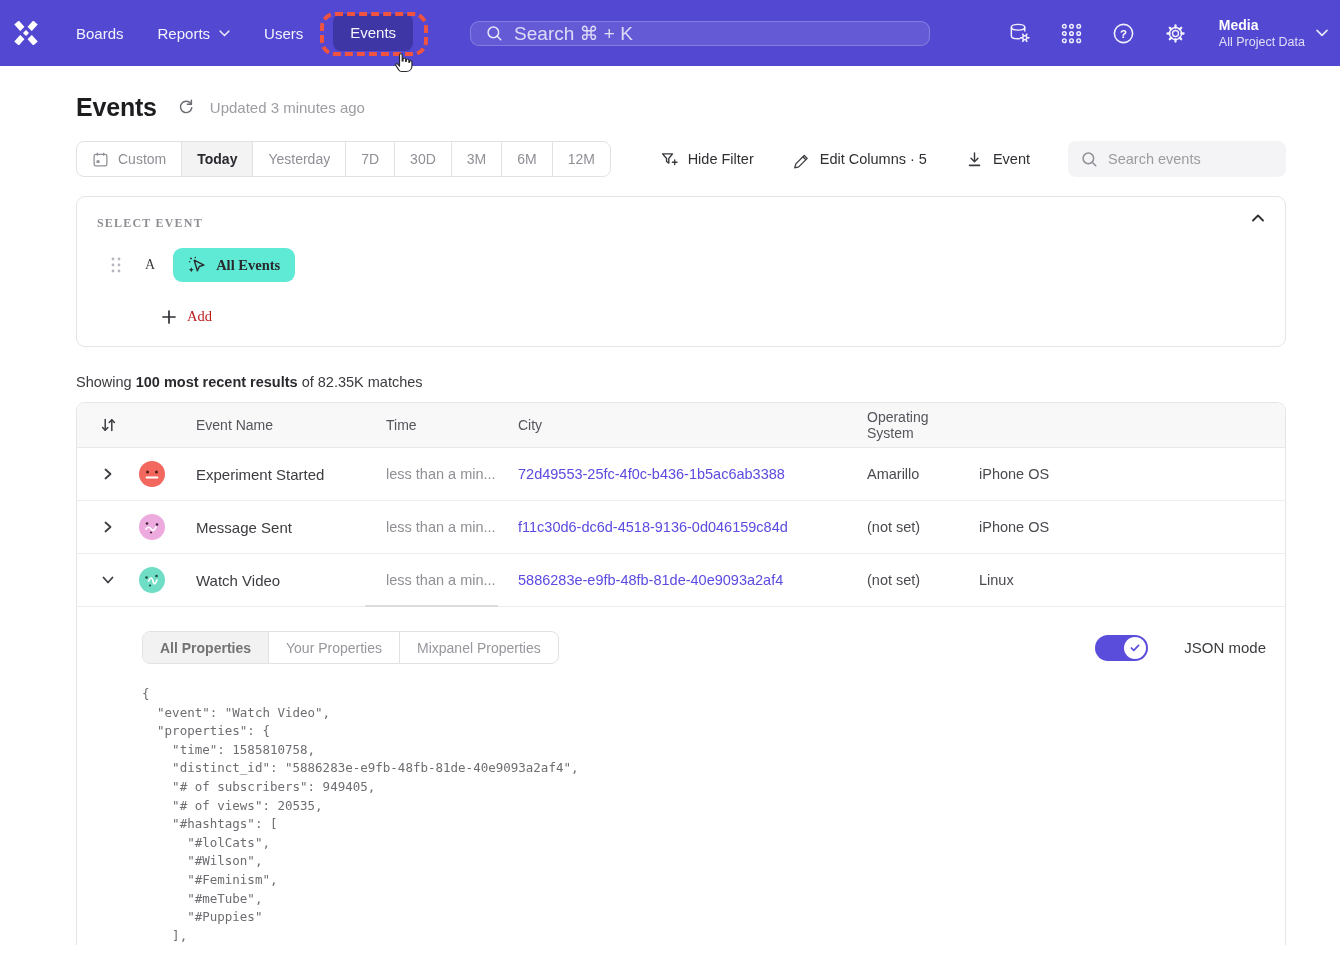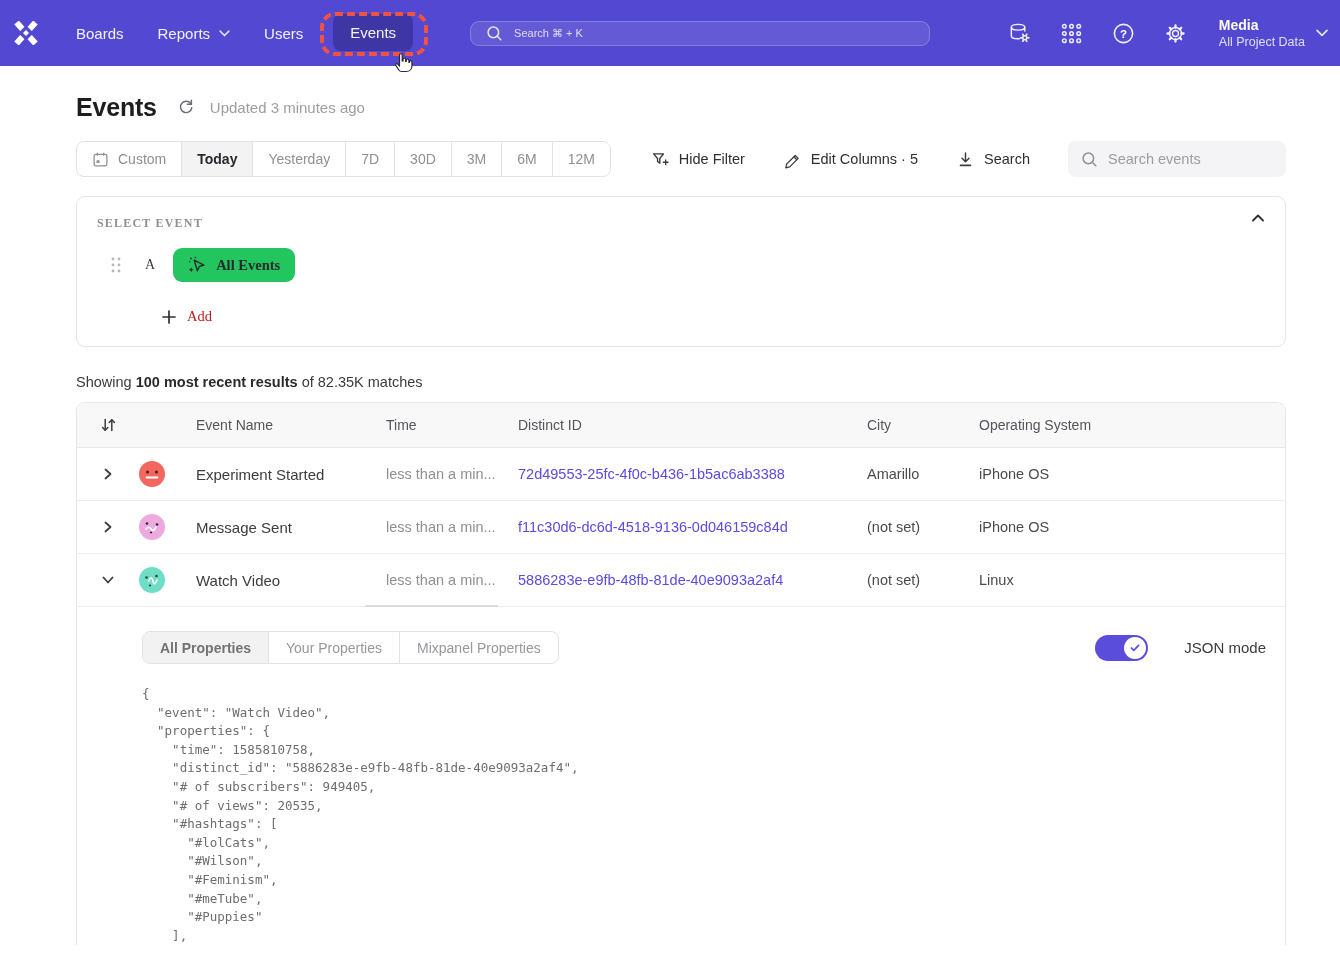--- a/index.html
+++ b/index.html
@@ -12,21 +12,21 @@
   .nav-link { color:rgba(255,255,255,.93); font-size:15px; font-weight:500; margin-left:34px;
     display:flex; align-items:center; gap:9px; cursor:pointer; white-space:nowrap; }
   .nav-events-wrap { position:relative; margin-left:30px; }
   .events-pill { background:rgba(10,6,50,.28); padding:10px 17px; border-radius:8px;
     color:rgba(255,255,255,.95); font-size:15px; font-weight:500; }
   .annotation-box { position:absolute; left:-13px; top:-12px; right:-15px; bottom:-14px;
     border:4px dashed #f0533f; border-radius:15px; pointer-events:none; }
   .cursor-glyph { position:absolute; right:-4px; top:25px; width:24px; height:26px; pointer-events:none; }
   .nav-search { margin-left:57px; width:460px; height:25px; background:rgba(255,255,255,.10);
     border:1px solid rgba(255,255,255,.22); border-radius:9px; display:flex; align-items:center;
-    gap:11px; padding:0 15px; color:rgba(255,255,255,.78); font-size:11px; cursor:text; }
+    gap:11px; padding:0 15px; color:rgba(255,255,255,.78); font-size:19px; cursor:text; }
   .nav-right { margin-left:auto; display:flex; align-items:center; gap:29px; color:rgba(255,255,255,.92); }
   .nav-icon { width:23px; height:23px; cursor:pointer; display:block; }
   .project { display:flex; align-items:center; gap:11px; cursor:pointer; margin-left:3px; }
   .project-name { font-size:14px; font-weight:700; color:#fff; line-height:17px; }
   .project-scope { font-size:12.5px; color:rgba(255,255,255,.82); line-height:16px; }
 
   
   .page { padding:0 54px 0 76px; }
   .title-row { margin-top:27px; display:flex; align-items:center; gap:15px; }
   .page-title { font-size:25px; font-weight:700; color:#1d1d20; letter-spacing:-.2px; margin-right:4px; }
@@ -47,21 +47,21 @@
     align-items:center; gap:10px; padding:0 13px; color:#9b9ba1; font-size:14.5px; cursor:text; }
 
   
   .panel-card { position:relative; margin-top:19px; border:1px solid #e5e5e8; border-radius:9px;font-family:Liberation Serif, serif; }
   .panel-top { padding:19px 20px 21px; }
   .section-label { font-size:12px; font-weight:700; letter-spacing:1.2px; color:#8e8e94; }
   .collapse-btn { position:absolute; top:17px; right:21px; width:12px; height:8px; color:#2e2e33; cursor:pointer; }
   .select-row { margin-top:17px; display:flex; align-items:center; }
   .drag-handle { width:12px; height:18px; margin-left:13px; cursor:grab; }
   .row-letter { margin-left:23px; font-size:14px; font-weight:500; color:#3e3e43; }
-  .event-pill { margin-left:18px; background:#22c55e; border-radius:9px; padding:8px 15px;
+  .event-pill { margin-left:18px; background:#5eead4; border-radius:9px; padding:8px 15px;
     display:flex; align-items:center; gap:10px; font-size:14.5px; font-weight:700; color:#29292e; cursor:pointer; }
   .more-btn { margin-left:16px; cursor:pointer; padding:4px; }
   .add-btn { margin:26px 0 0 65px; display:flex; align-items:center; gap:11px;
     font-size:14.5px; font-weight:500; color:#b91c1c; cursor:pointer; width:max-content; }
   .filters-row { border-top:1px solid #e5e5e8; height:43px; display:flex; align-items:center;
     justify-content:space-between; padding:0 21px; cursor:pointer; }
 
   .showing { margin-top:27px; font-size:14.5px; color:#3b3b40; }
   .showing b { font-weight:700; color:#2a2a2f; }
 
@@ -228,21 +228,21 @@
           <path d="M12.6 7.9 l3.4 3.4"></path>
         </svg>
         <span>Edit Columns · 5</span>
       </span>
       <span class="tool-btn">
         <svg class="tool-icon" viewBox="0 0 22 22" fill="none" stroke="currentColor">
           <path d="M11 3.5 V13" stroke-width="1.7" stroke-linecap="round"></path>
           <path d="M7 9.6 l4 4 4-4" stroke-width="1.7" stroke-linecap="round" stroke-linejoin="round"></path>
           <path d="M5.3 17.8 h11.4" stroke-width="2" stroke-linecap="round"></path>
         </svg>
-        <span>Search</span>
+        <span>Event</span>
       </span>
       <div class="search-events">
         <svg width="17" height="17" viewBox="0 0 18 18">
           <circle cx="7.8" cy="7.8" r="5.6" fill="none" stroke="#8f8f96" stroke-width="1.6"></circle>
           <line x1="12" y1="12" x2="15.6" y2="15.6" stroke="#8f8f96" stroke-width="1.6" stroke-linecap="round"></line>
         </svg>
         <span>Search events</span>
       </div>
     </div>
   </div>
@@ -298,21 +298,20 @@
         <g stroke="#3c3c41" stroke-width="1.5" fill="none" stroke-linecap="round" stroke-linejoin="round">
           <path d="M4.2 2.5 V13"></path>
             <path d="M1.6 10.5 L4.2 13.2 L6.8 10.5"></path>
           <path d="M10.8 13.5 V3"></path>
             <path d="M8.2 5.5 L10.8 2.8 L13.4 5.5"></path>
         </g>
       </svg>
       <span></span>
       <span>Event Name</span>
       <span>Time</span>
-      <span>Distinct ID</span>
       <span>City</span>
       <span>Operating System</span>
       <span></span>
     </div>
 
     <div class="grid-row t-row">
       <svg class="expander" viewBox="0 0 8 12">
         <path d="M1.5 1.5 L6.5 6 L1.5 10.5" fill="none" stroke="currentColor" stroke-width="1.8" stroke-linecap="round" stroke-linejoin="round"></path>
       </svg>
       <svg class="avatar" viewBox="0 0 26 26">

